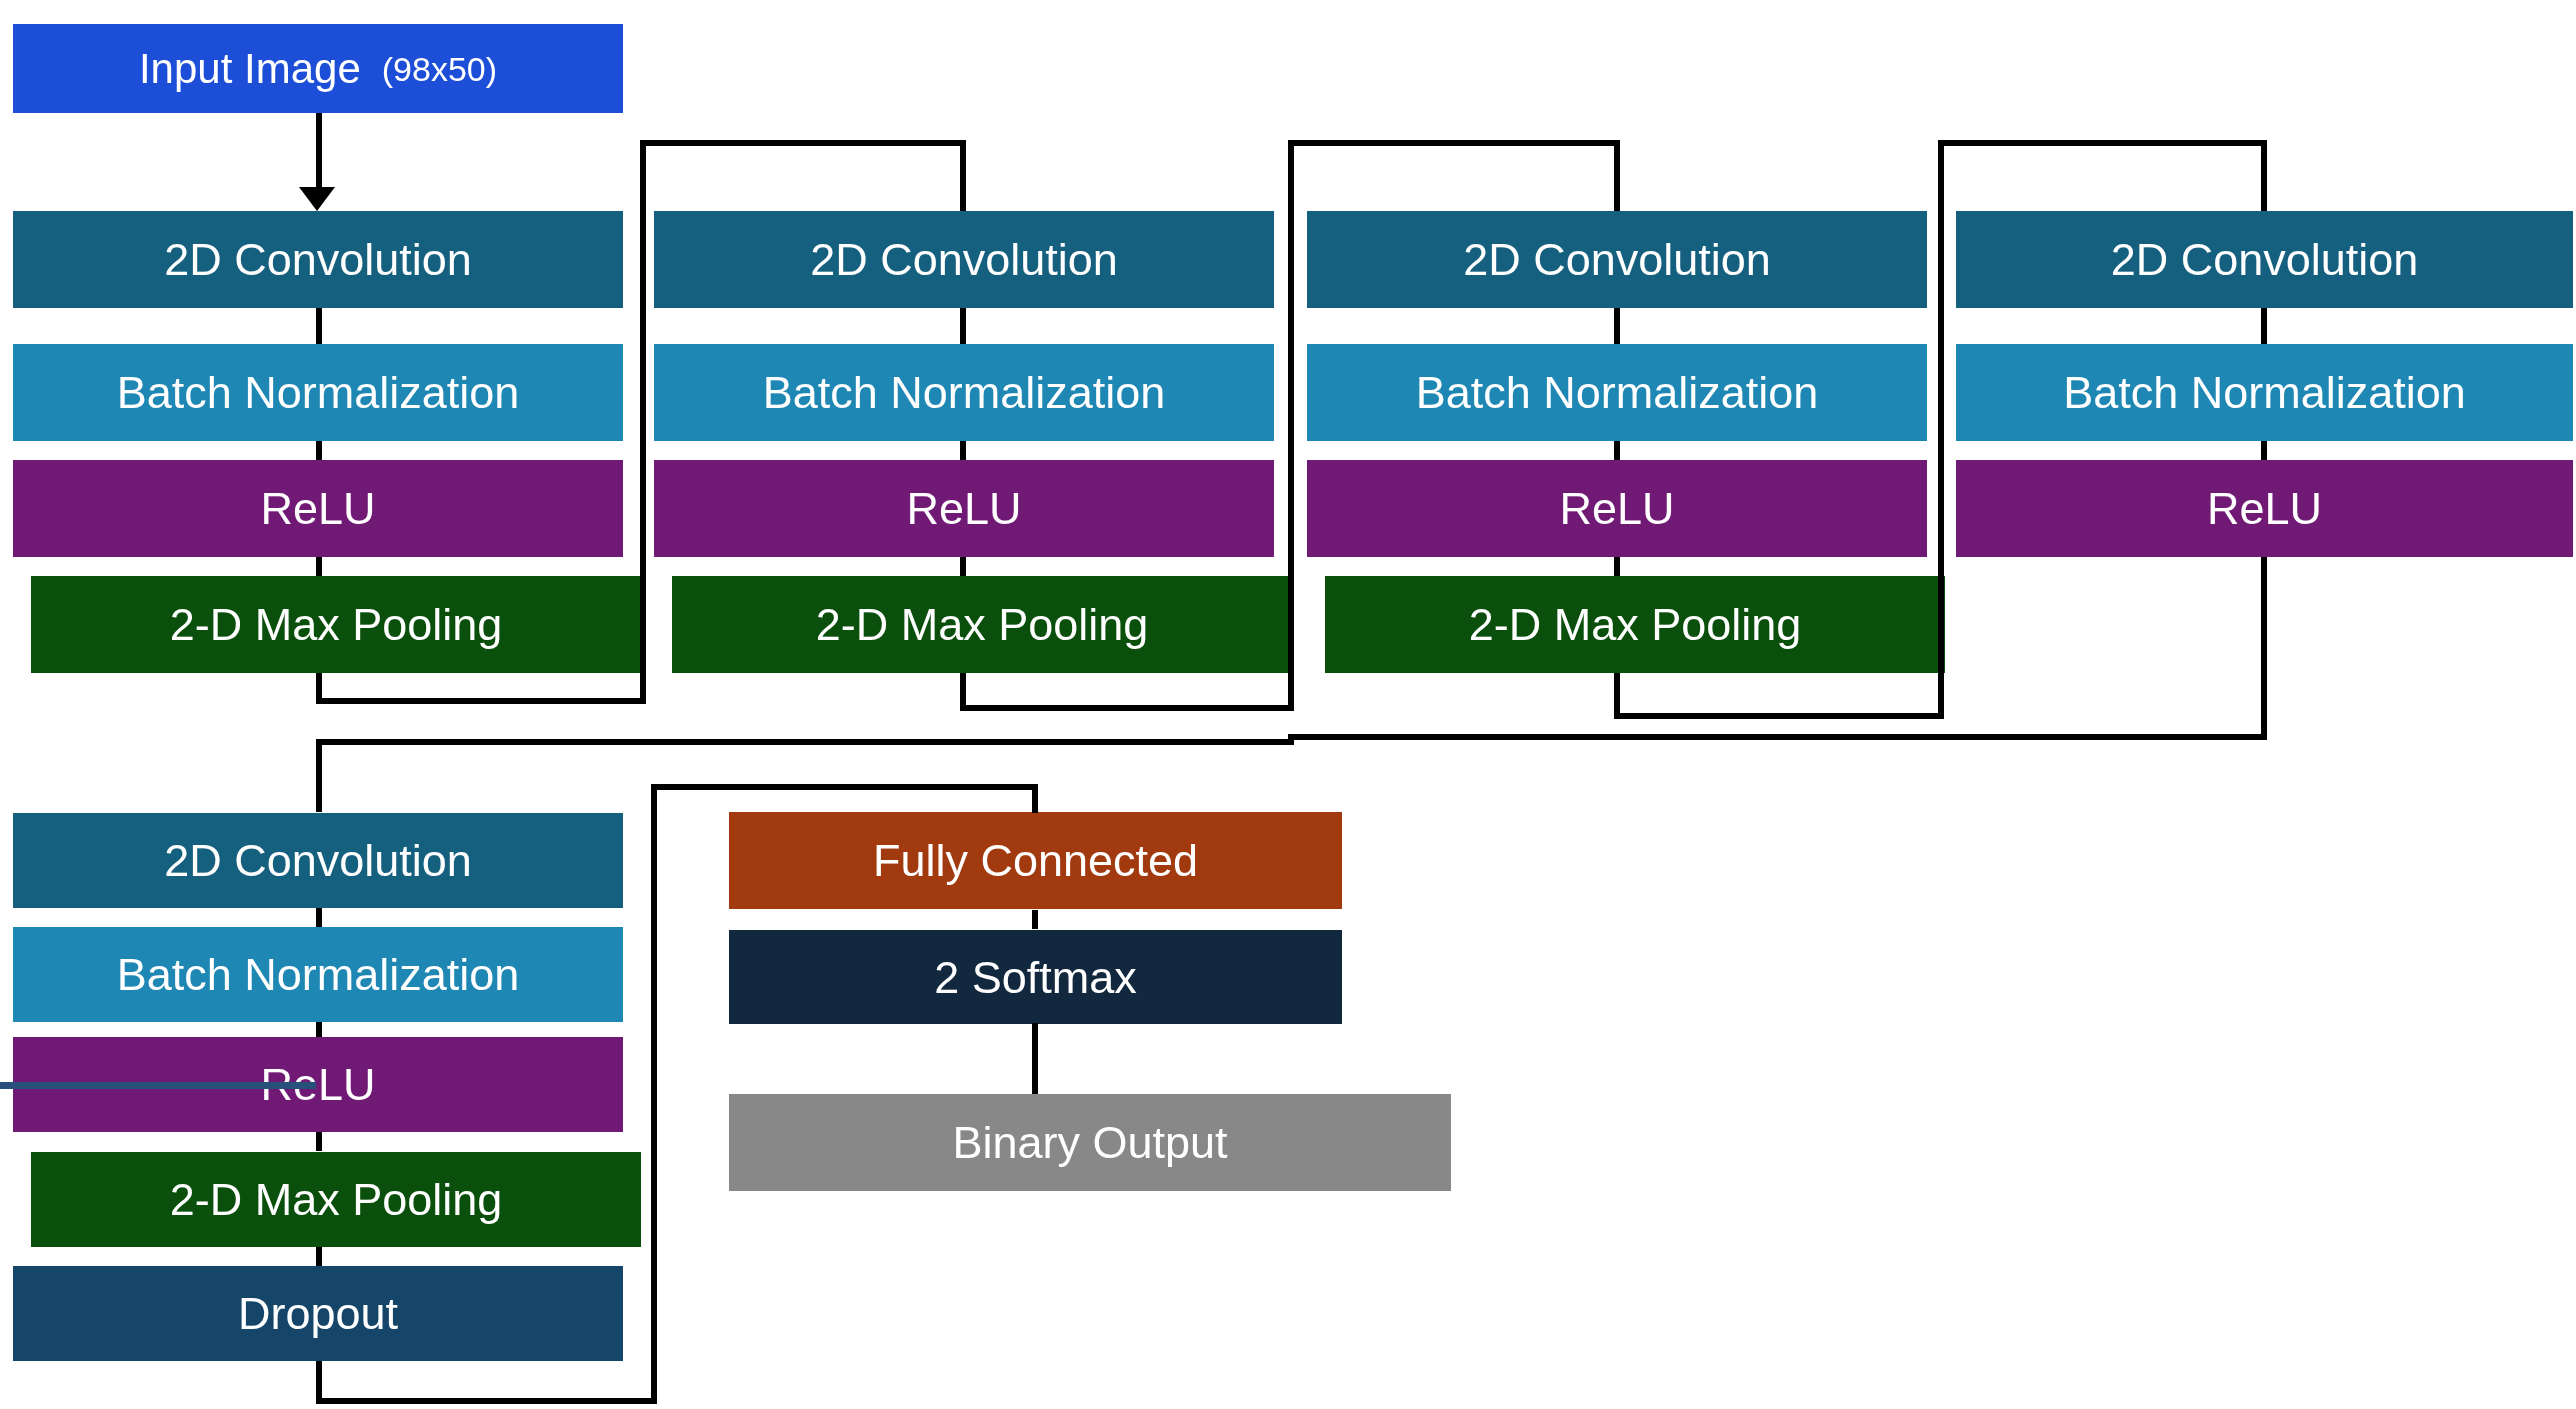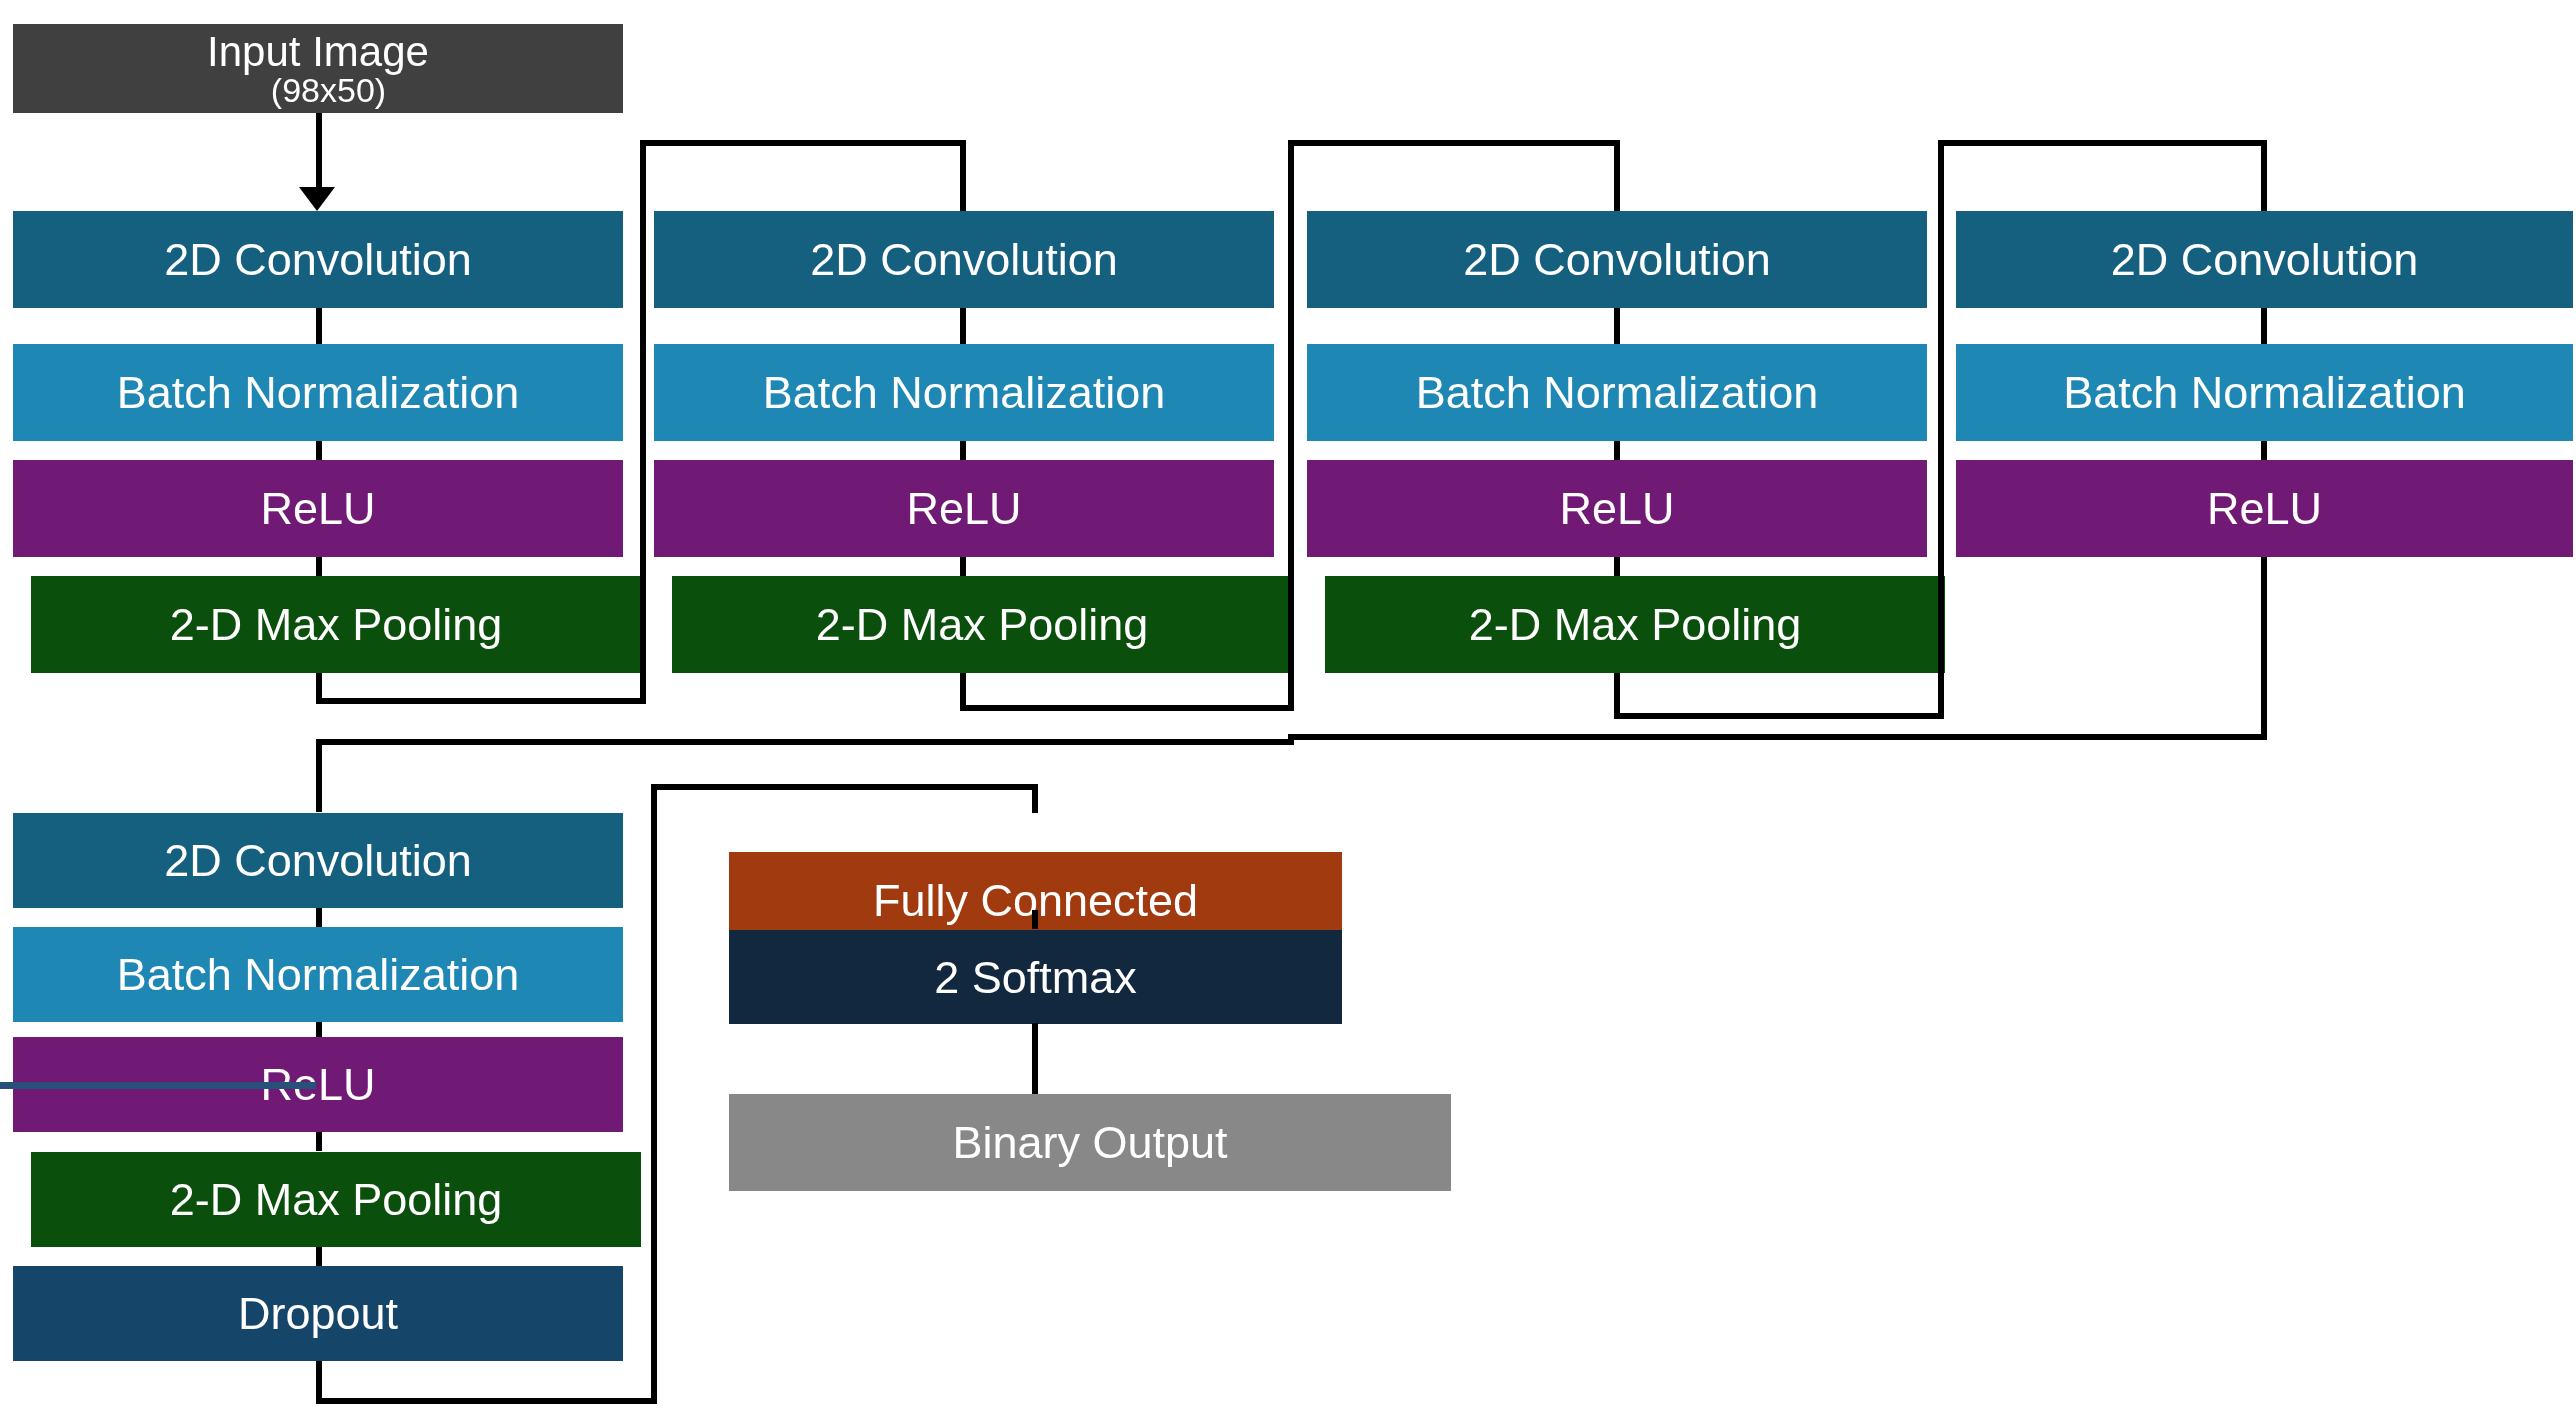--- a/index.html
+++ b/index.html
@@ -15,21 +15,21 @@
     position:absolute;
     display:flex;
     align-items:center;
     justify-content:center;
     color:#ffffff;
     font-size:45px;
     line-height:1;
     white-space:nowrap;
     z-index:1;
   }
-  .c-input{background:#404040;flex-direction:column;}
+  .c-input{background:#1d4ed8;}
   .c-conv{background:#16607F;}
   .c-bn{background:#1F87B4;}
   .c-relu{background:#701a75;}
   .c-mp{background:#0A4F0C;margin-left:18px;}
   .c-drop{background:#154569;}
   .c-fc{background:#A23A10;}
   .c-sm{background:#12283F;}
   .c-bin{background:#888888;}
   .line{
     position:absolute;
@@ -128,20 +128,20 @@
   <div class="line" style="left:316px;top:1132px;width:5.6px;height:19.4px;"></div>
   <div class="line" style="left:316px;top:1247px;width:5.6px;height:19.4px;"></div>
   <div class="strike" style="left:0px;top:1082px;width:316px;height:7.3px;"></div>
 
   <div class="line" style="left:316px;top:1361px;width:5.6px;height:42px;"></div>
   <div class="line" style="left:316px;top:1398px;width:341px;height:5.6px;"></div>
   <div class="line" style="left:651px;top:784px;width:5.6px;height:619px;"></div>
   <div class="line" style="left:651px;top:784px;width:387px;height:5.6px;"></div>
   <div class="line" style="left:1032px;top:784px;width:5.6px;height:29px;"></div>
 
-  <div class="block c-fc" style="left:729px;top:852px;width:613px;height:97px;">Fully Connected</div>
+  <div class="block c-fc" style="left:729px;top:812px;width:613px;height:97px;">Fully Connected</div>
   <div class="line" style="left:1032px;top:910px;width:5.6px;height:19.4px;"></div>
   <div class="block c-sm" style="left:729px;top:930px;width:613px;height:94px;">2 Softmax</div>
   <div class="line" style="left:1032px;top:1023px;width:5.6px;height:71px;"></div>
   <div class="block c-bin" style="left:729px;top:1094px;width:722px;height:97px;">Binary Output</div>
 
 </div>
 
 
 </body></html>

